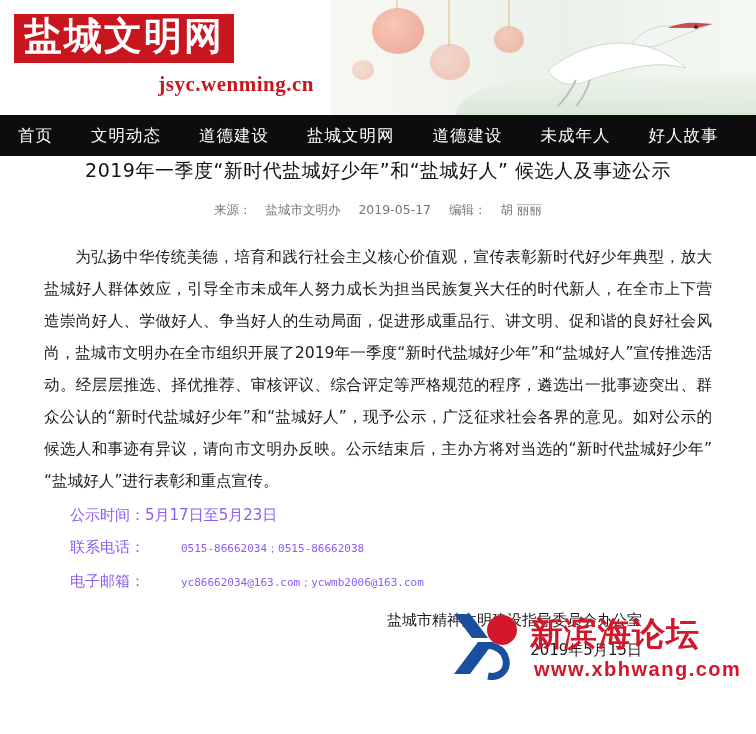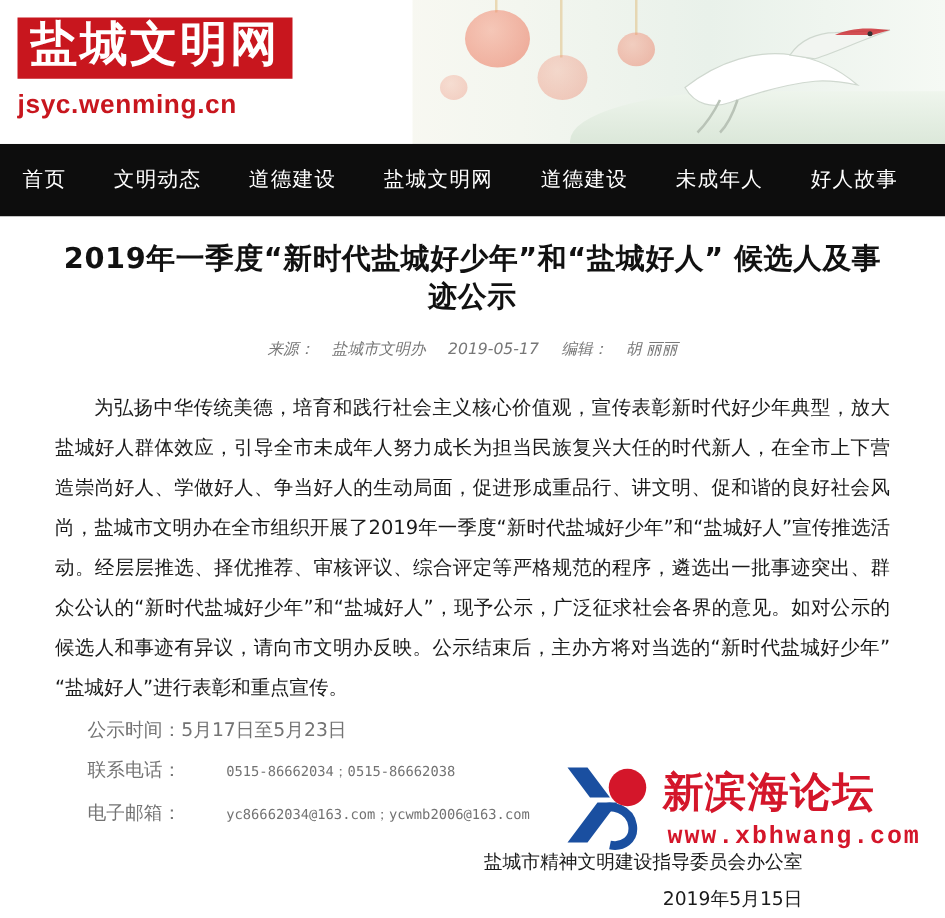--- a/index.html
+++ b/index.html
@@ -80,28 +80,29 @@
     font-weight: bold;
     letter-spacing: 2px;
     padding: 3px 10px 6px 10px;
     line-height: 1.05;
   }
   .logo-url {
     margin-top: 9px;
     color: #c8161e;
     font-size: 21px;
     font-weight: bold;
-    font-family: Liberation Sans, sans-serif;
+    font-family: Liberation Serif, serif;
     letter-spacing: .5px;
+    text-align: right;
   }
 
   
   .nav {
     width: 756px;
-    height: 58px;
+    height: 41px;
     background: #0d0d0d;
     display: flex;
     align-items: center;
     padding-left: 18px;
   }
   .nav-item {
     color: #ffffff;
     font-size: 16.5px;
     font-family: "DejaVu Sans", "Liberation Sans", sans-serif;
     margin-right: 38px;
@@ -117,51 +118,51 @@
     padding: 0 44px;
   }
   .breadcrumb {
     margin-top: 20px;
     font-size: 13px;
     color: #444;
     font-family: "DejaVu Sans", "Liberation Sans", sans-serif;
     padding-left: 10px;
   }
   .article-title {
-    margin-top: 18px;
+    margin-top: 2px;
     text-align: center;
-    font-size: 23px;
-    font-weight: bold;
+    font-size: 19px;
+    font-weight: normal;
     color: #111;
     font-family: "DejaVu Sans", "Liberation Serif", serif;
     letter-spacing: .5px;
   }
   .meta {
     margin-top: 18px;
     text-align: center;
     font-size: 12.5px;
     color: #777;
     font-family: "DejaVu Sans", "Liberation Sans", sans-serif;
   }
-  .meta span { margin: 0 7px; font-style: italic; }
+  .meta span { margin: 0 7px; }
 
   .article-body {
     margin-top: 22px;
     font-size: 15.6px;
     line-height: 32px;
     color: #1a1a1a;
     font-family: "DejaVu Sans", "Liberation Serif", serif;
     text-align: justify;
     text-justify: inter-ideograph;
   }
   .article-body p { margin: 0 0 2px 0; text-indent: 2em; }
   .info-line {
     font-size: 15px;
     line-height: 32px;
-    color: #737373;
+    color: #8b5cf6;
     font-family: "DejaVu Sans", "Liberation Serif", serif;
     padding-left: 26px;
   }
   .info-line .mono {
     font-family: "DejaVu Sans Mono", "Liberation Mono", monospace;
     font-size: 11px;
     margin-left: 36px;
   }
   .sign-block {
     margin-top: 6px;
@@ -196,21 +197,21 @@
     font-family: "DejaVu Sans", "Liberation Sans", sans-serif;
     letter-spacing: 1px;
     white-space: nowrap;
   }
   .wm-url {
     position: absolute;
     left: 86px; top: 52px;
     font-size: 20px;
     font-weight: bold;
     color: #d4162a;
-    font-family: Liberation Mono, monospace;
+    font-family: Liberation Sans, sans-serif;
     letter-spacing: 1.5px;
     white-space: nowrap;
   }
 </style>
 </head>
 <body>
 
 <div class="banner">
   <div class="banner-bg-left"></div>
 

